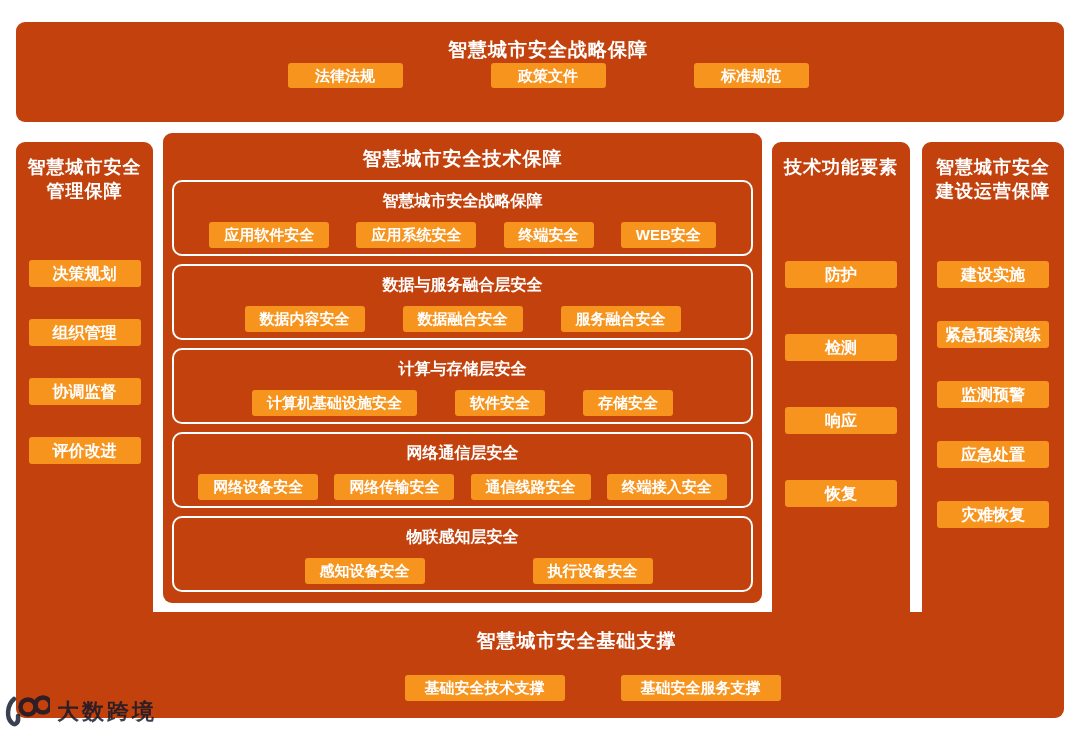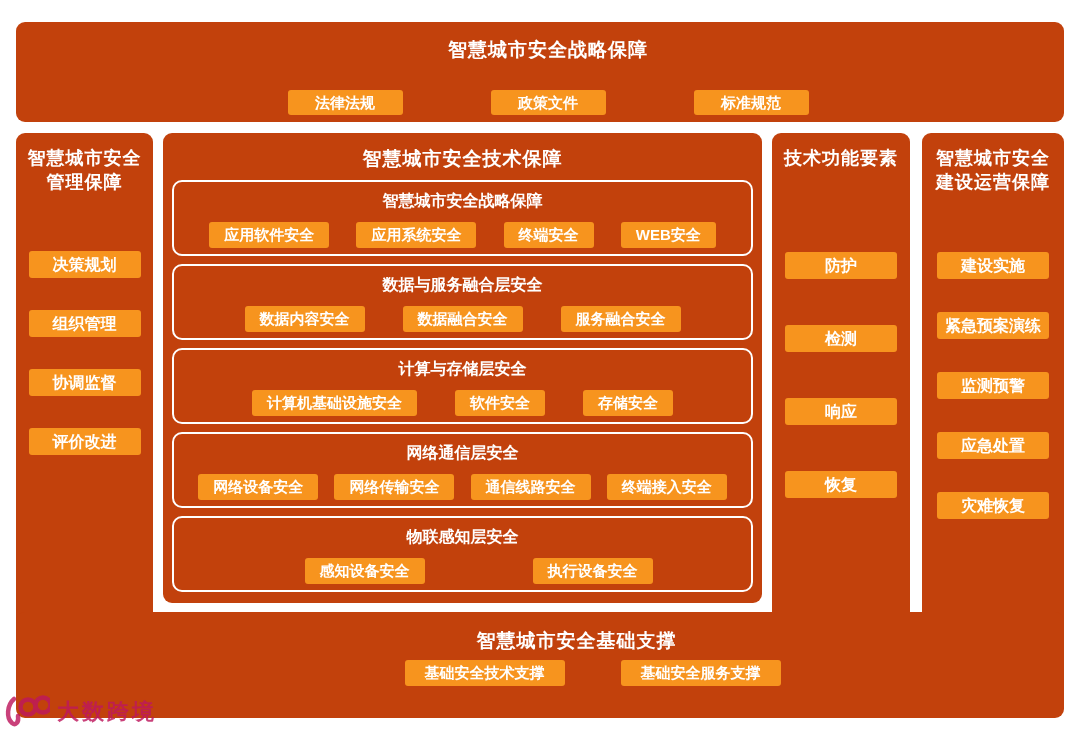--- a/index.html
+++ b/index.html
@@ -7,25 +7,25 @@
   body { font-family:"Liberation Sans","DejaVu Sans",sans-serif; }
   .canvas { position:relative; width:1080px; height:737px; background:#ffffff; overflow:hidden; }
 
   .panel { position:absolute; background:#c2410c; border-radius:9px; color:#ffffff; }
 
   .obtn { background:#f7941e; color:#ffffff; font-weight:bold; text-align:center; border-radius:3px; white-space:nowrap; }
 
   
   .top-banner { left:16px; top:22px; width:1048px; height:100px; }
   .banner-title { text-align:center; font-weight:bold; font-size:19px; padding-top:15px; padding-left:16px; letter-spacing:1px; }
-  .top-btn-row { display:flex; justify-content:center; gap:88px; margin-top:27px; padding-left:16px; }
+  .top-btn-row { display:flex; justify-content:center; gap:88px; padding-left:16px; }
   .top-btn { width:115px; height:25px; line-height:25px; font-size:15px; }
 
   
-  .col { top:133px; height:540px; display:flex; flex-direction:column; align-items:center; }
+  .col { top:142px; height:540px; display:flex; flex-direction:column; align-items:center; }
   .col-title { margin-top:13px; font-size:18px; font-weight:bold; text-align:center; line-height:24px; letter-spacing:1px; }
   .side-btns { display:flex; flex-direction:column; align-items:flex-start; gap:32px; }
   .side-btn { width:112px; height:27px; line-height:27px; font-size:16px; }
 
   .col-left  { left:16px;  width:137px; }
   .col-left  .side-btns { margin-top:57px; }
   .col-tech  { left:772px; width:138px; }
   .col-tech  .side-btns { margin-top:82px;gap:46px; }
   .col-right { left:922px; width:142px; }
   .col-right .side-btns { margin-top:58px; gap:33px; }
@@ -38,26 +38,26 @@
   .layer-label { text-align:center; font-size:16px; font-weight:bold; margin-top:9px; }
   .layer-btns { display:flex; align-items:center; margin-top:10px; padding:0 8px; }
   .layer-btns.row4 { justify-content:space-evenly; }
   .layer-btns.row3 { justify-content:center; gap:38px; }
   .layer-btns.row2 { justify-content:center; gap:108px;padding-left:40px; }
   .layer-btn { font-size:15px; height:26px; line-height:26px; padding:0 15px; }
 
   
   .bottom-banner { left:16px; top:612px; width:1048px; height:106px; }
   .bottom-banner .banner-title { padding-left:73px; padding-top:16px; }
-  .bottom-btn-row { display:flex; justify-content:center; gap:56px; margin-top:6px; padding-left:105px; }
+  .bottom-btn-row { display:flex; justify-content:center; gap:56px; margin-top:21px; padding-left:105px; }
   .bottom-btn { min-width:160px; height:26px; line-height:26px; font-size:15px; padding:0 18px; }
 
   
   .watermark { position:absolute; left:4px; top:694px; display:flex; align-items:center; gap:7px;
-               color:#be185d; opacity:0.82; pointer-events:none; }
+               color:#0f172a; opacity:0.82; pointer-events:none; }
   .watermark-text { font-size:22px; font-weight:bold; letter-spacing:3px; }
   .watermark svg { display:block; }
 </style>
 </head>
 <body>
 
 <div class="canvas">
 
   <section class="panel top-banner">
     <div class="banner-title">智慧城市安全战略保障</div>

